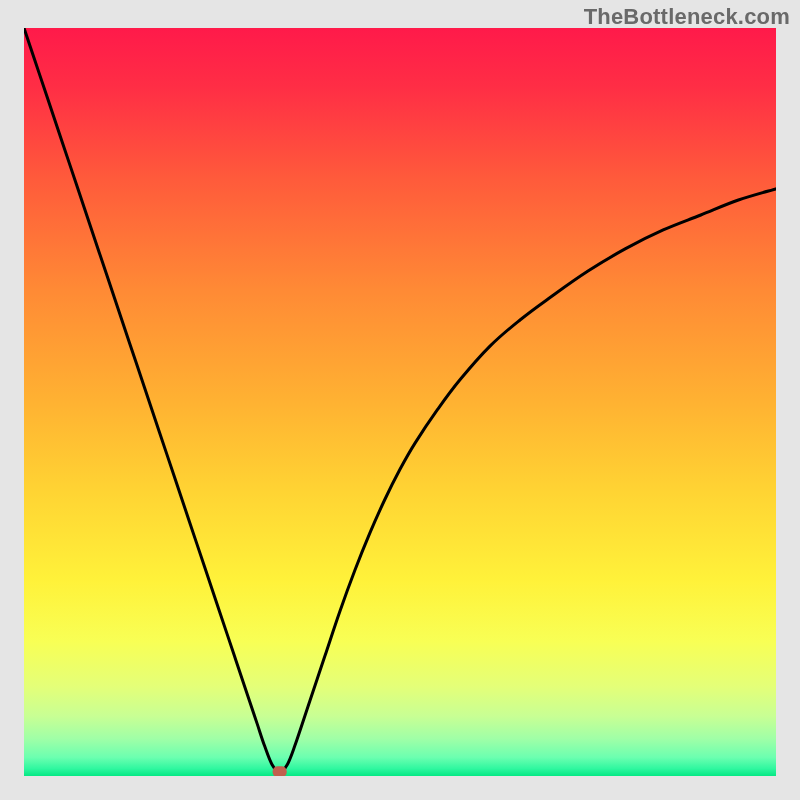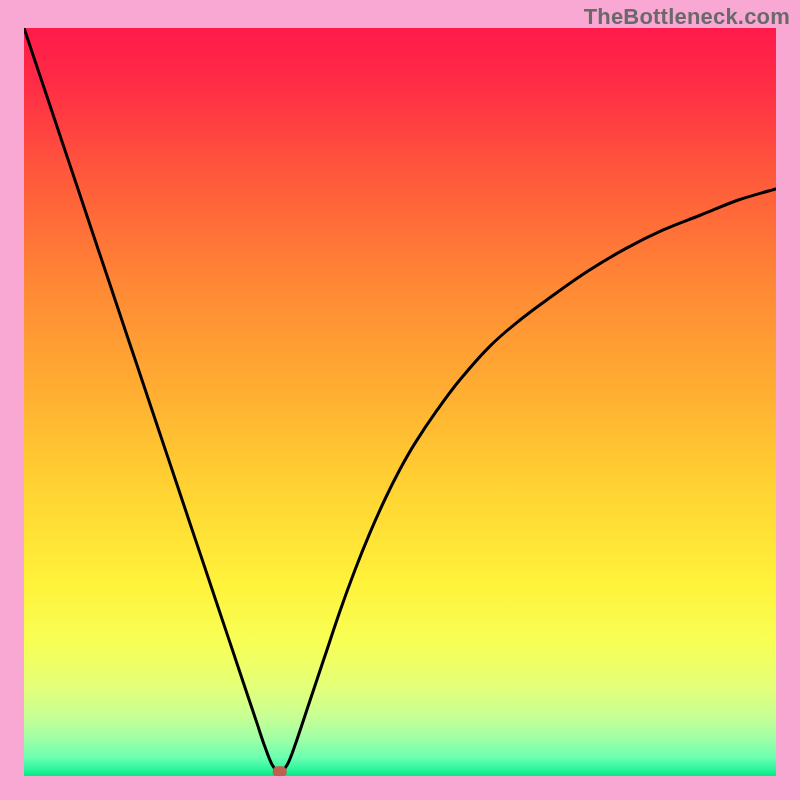--- a/index.html
+++ b/index.html
@@ -8,21 +8,21 @@
     width: 800px;
     height: 800px;
     background: #000;
     overflow: hidden;
   }
   .frame {
     position: absolute;
     top: 0; left: 0;
     width: 800px;
     height: 800px;
-    background: #f9a8d4;
+    background: #e5e5e5;
   }
   .watermark {
     position: absolute;
     top: 4px;
     right: 10px;
     font-family: Arial, Helvetica, sans-serif;
     font-size: 22px;
     font-weight: 600;
     color: #696969;
     letter-spacing: 0.2px;

